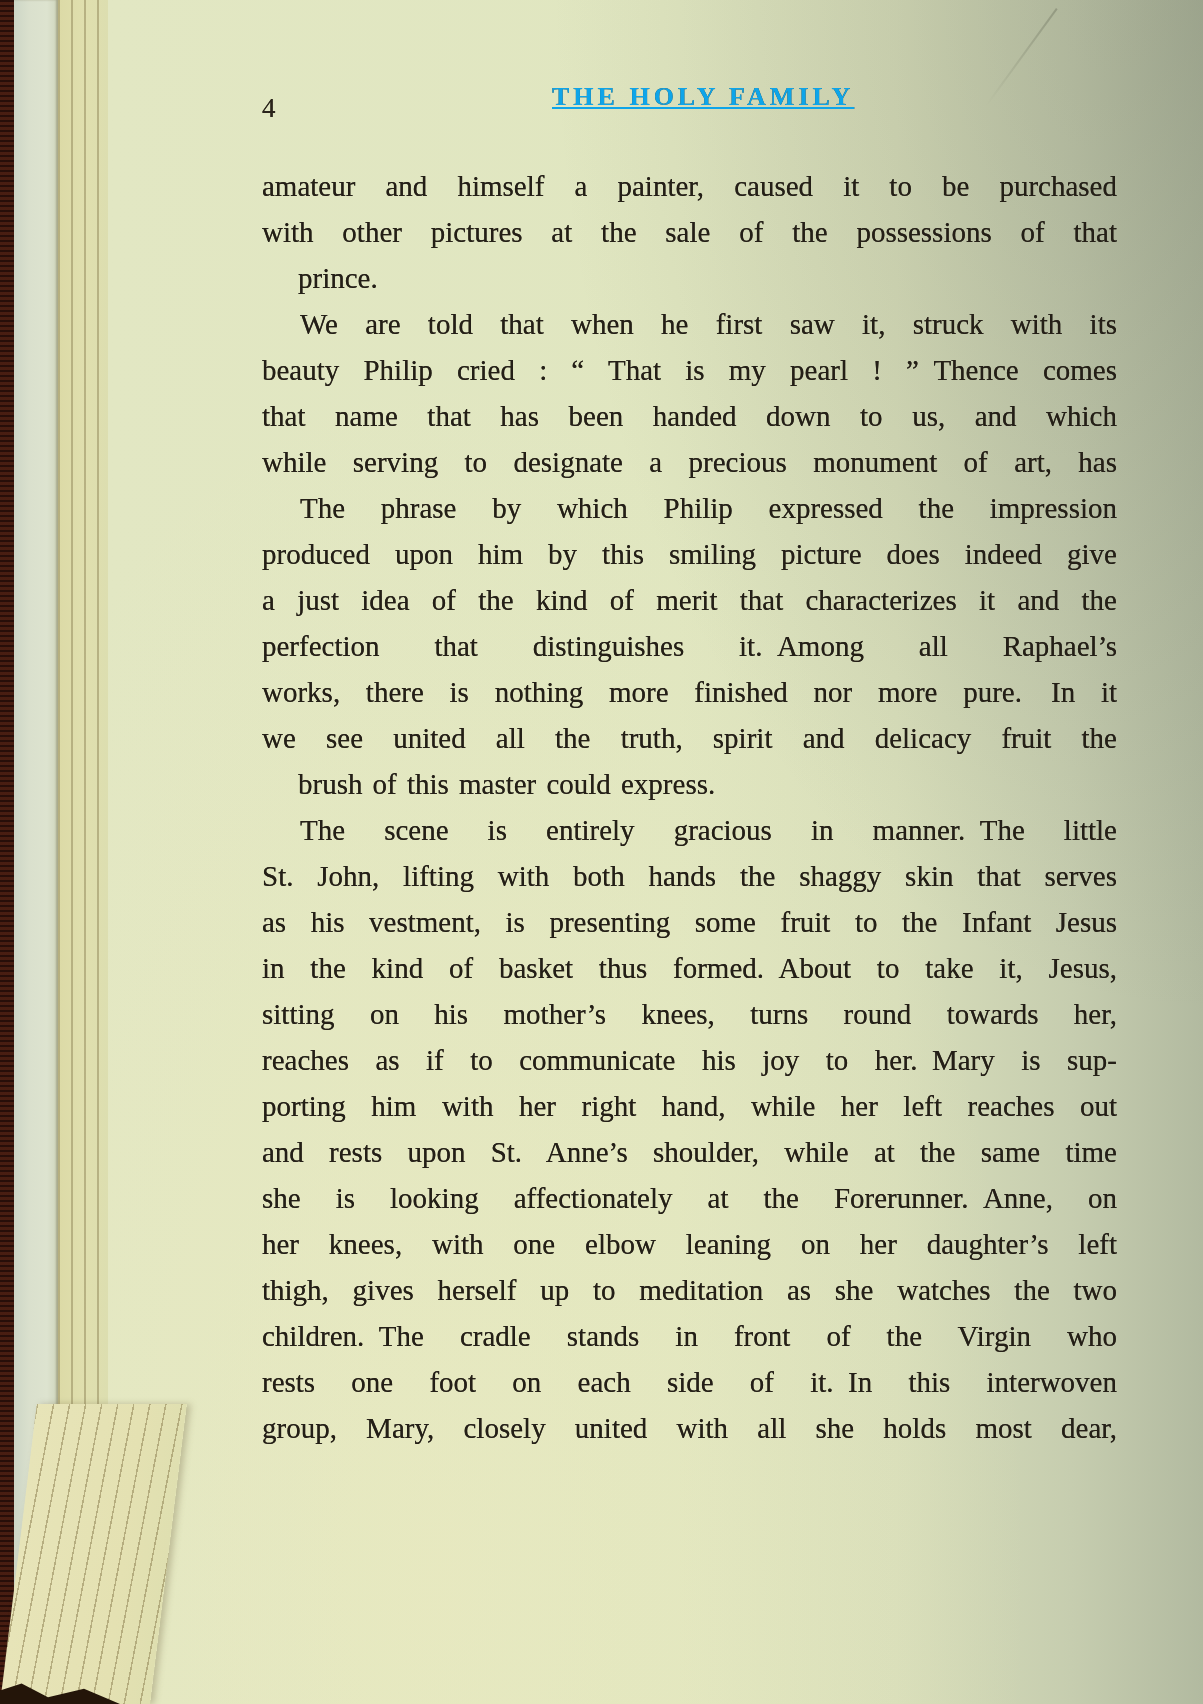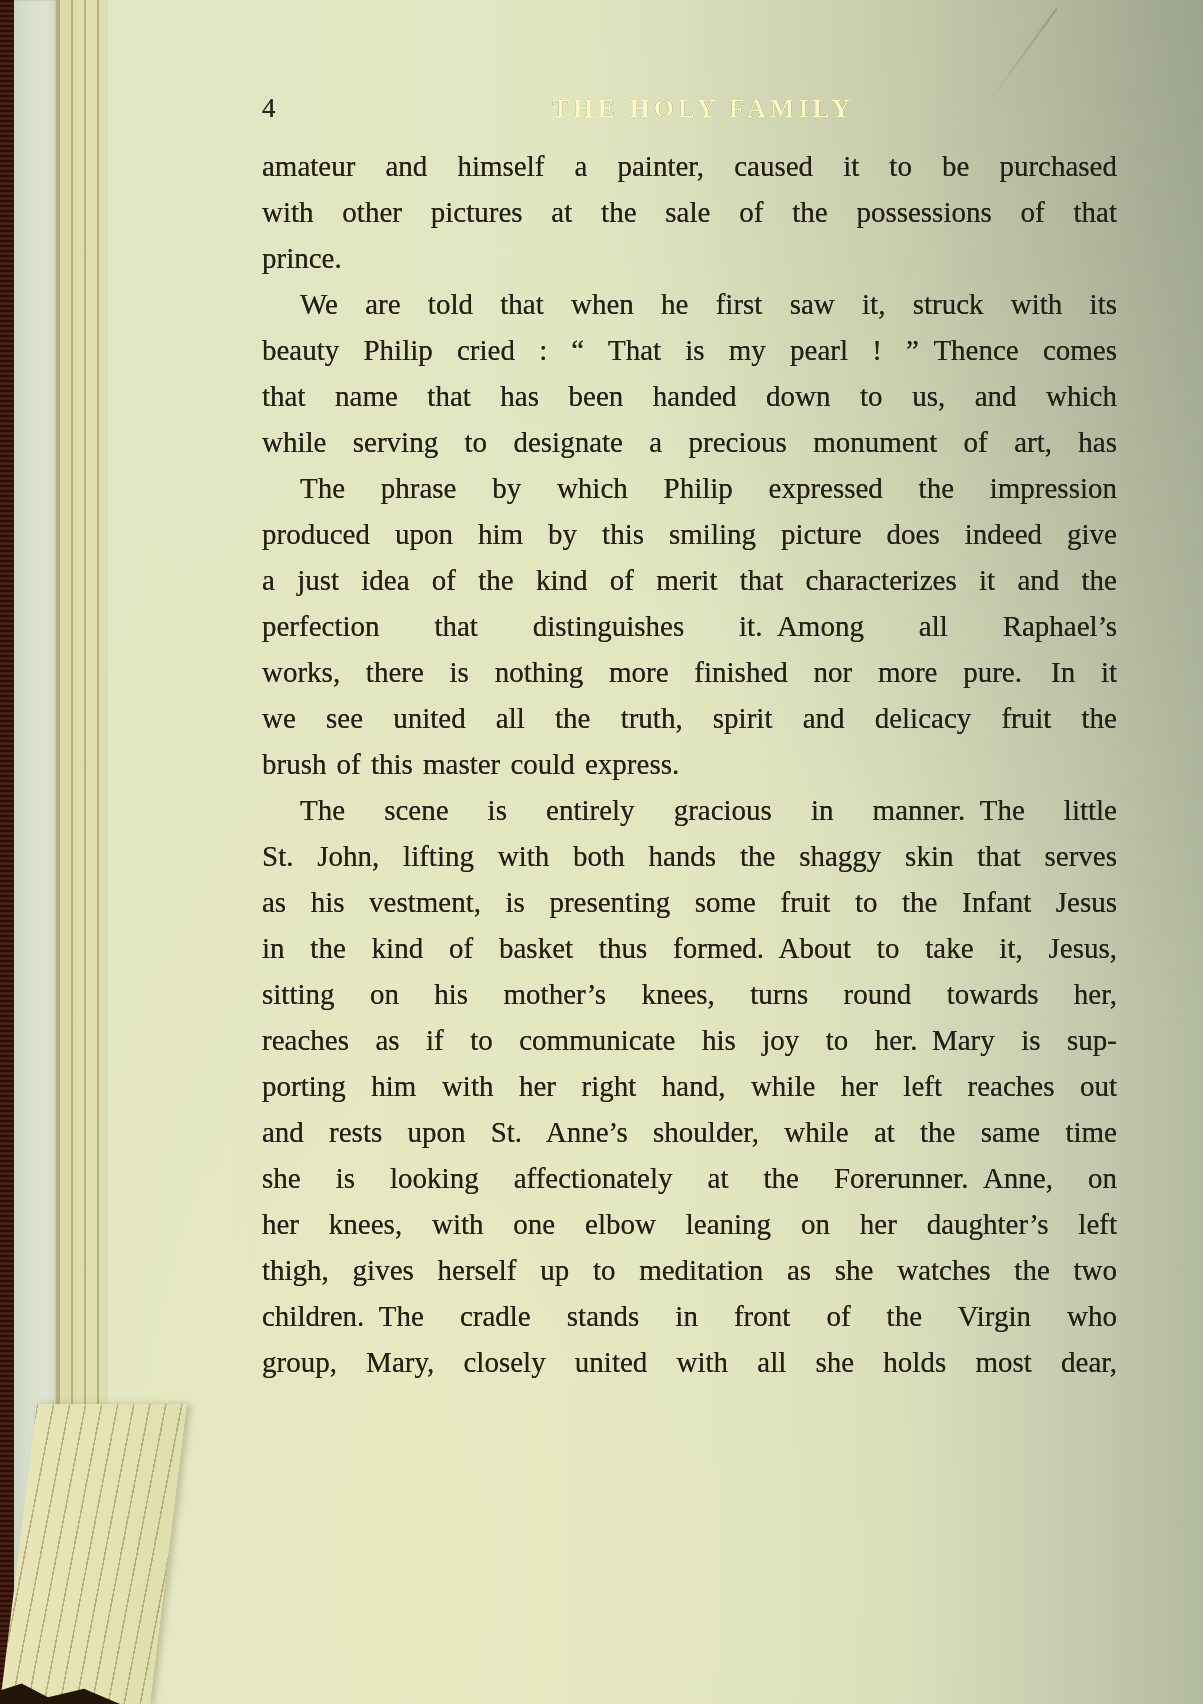--- a/index.html
+++ b/index.html
@@ -57,40 +57,41 @@
     background:#241509;
     clip-path:polygon(0 100%, 100% 100%, 70% 55%, 40% 80%, 18% 40%, 0 60%);
   }
   
   .folio{
     position:absolute;left:262px;top:93px;
     font-size:27px;color:#2a241b;
     text-shadow:0 0 .5px rgba(42,36,27,.9);
   }
   .running-head{
-    position:absolute;left:552px;top:94px;
+    position:absolute;left:552px;top:82px;
     font-size:26px;font-weight:bold;letter-spacing:4px;
-    color:#fef9c3;text-shadow:0 0 .6px rgba(42,36,27,.9);
+    color:#0ea5e9;text-shadow:0 0 .6px rgba(42,36,27,.9);
     white-space:nowrap;
+    text-decoration:underline;
   }
   .text-block{
-    position:absolute;left:262px;top:143px;width:855px;
+    position:absolute;left:262px;top:163px;width:855px;
     font-size:29px;line-height:46px;
     color:#241f17;
     text-shadow:0 0 .5px rgba(36,31,23,.85);
     word-spacing:.10em;
   }
   .para{margin:0;}
   .ln{
     text-align:justify;
     text-align-last:justify;
     white-space:normal;
     height:46px;overflow:visible;
   }
-  .ln.last{text-align-last:left;}
+  .ln.last{text-align-last:left;margin-left:36px;}
   .ln.indent{text-indent:38px;}
 </style>
 </head>
 <body>
 
 <div class="scene">
   <div class="spine"></div>
   <div class="edges-white"></div>
   <div class="edges-yellow"></div>
 
@@ -131,16 +132,17 @@
         <div class="ln">as his vestment, is presenting some fruit to the Infant Jesus</div>
         <div class="ln">in the kind of basket thus formed. About to take it, Jesus,</div>
         <div class="ln">sitting on his mother’s knees, turns round towards her,</div>
         <div class="ln">reaches as if to communicate his joy to her. Mary is sup-</div>
         <div class="ln">porting him with her right hand, while her left reaches out</div>
         <div class="ln">and rests upon St. Anne’s shoulder, while at the same time</div>
         <div class="ln">she is looking affectionately at the Forerunner. Anne, on</div>
         <div class="ln">her knees, with one elbow leaning on her daughter’s left</div>
         <div class="ln">thigh, gives herself up to meditation as she watches the two</div>
         <div class="ln">children. The cradle stands in front of the Virgin who</div>
+        <div class="ln">rests one foot on each side of it. In this interwoven</div>
         <div class="ln">group, Mary, closely united with all she holds most dear,</div>
       </div>
     </div>
 </div>
 
 </body></html>

